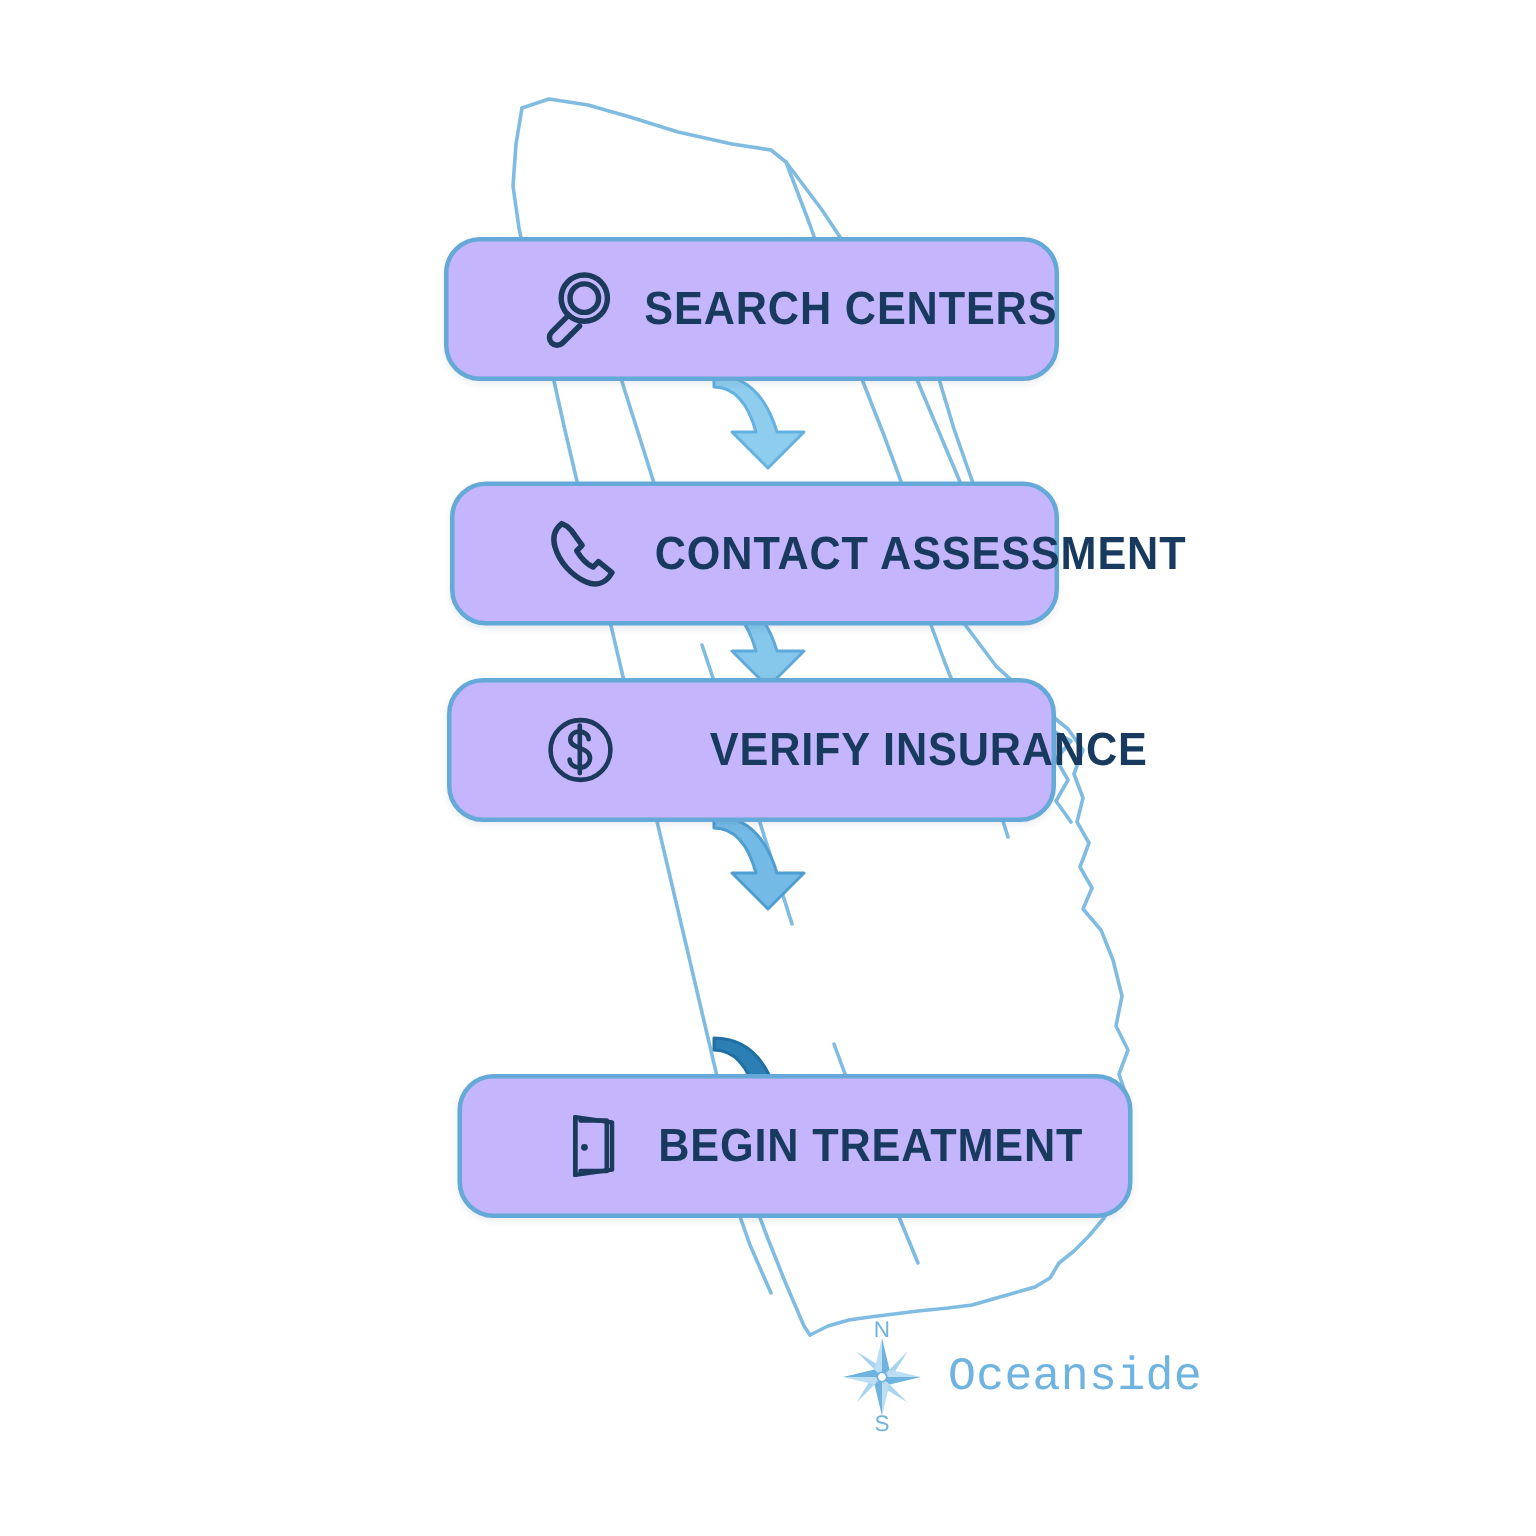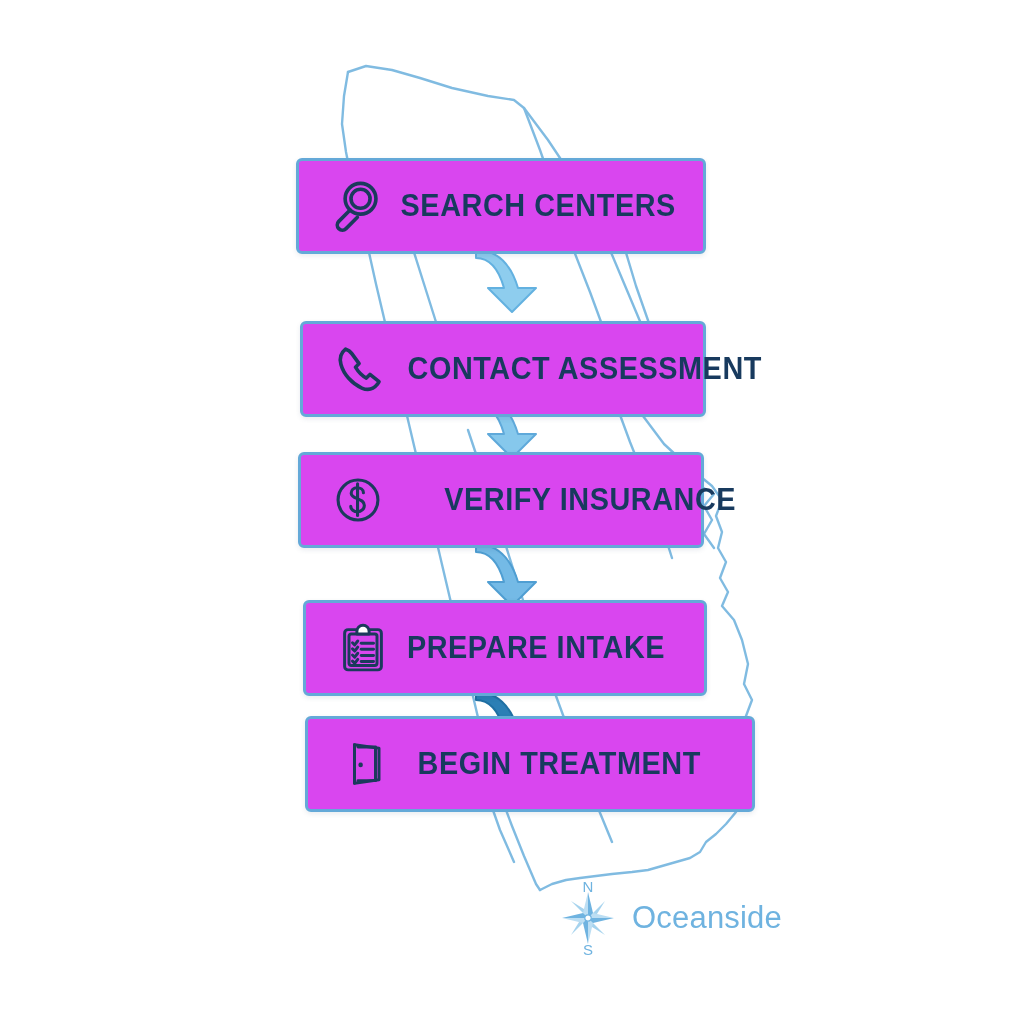--- a/index.html
+++ b/index.html
@@ -32,26 +32,27 @@
     position: absolute;
     left: 0; top: 0;
     width: 1024px;
     height: 1024px;
     z-index: 3;
   }
 
   .step-box {
     position: absolute;
     box-sizing: border-box;
-    background: #d946ef;
+    background: #c4b5fd;
     border: 3px solid #64a9d8;
-    border-radius: 6px;
+    border-radius: 24px;
     display: flex;
     align-items: center;
     box-shadow: 0 2px 5px rgba(40, 70, 110, 0.10);
+    padding-left: 29px;
   }
   .step-icon {
     width: 66px;
     height: 66px;
     margin-left: 24px;
     flex: 0 0 auto;
     display: flex;
     align-items: center;
     justify-content: center;
   }
@@ -94,21 +95,21 @@
     font-family: "Liberation Sans", sans-serif;
     font-size: 15px;
     left: 0;
     width: 80px;
     text-align: center;
   }
   #compass-n { top: -2px; }
   #compass-s { bottom: -2px; }
   #legend-label {
     color: #6fb3e0;
-    font-family: Liberation Sans, sans-serif;
+    font-family: Liberation Mono, monospace;
     font-size: 31px;
     margin-left: 4px;
     letter-spacing: 0.2px;
   }
 </style>
 </head>
 <body>
 
 <div id="canvas">
 
@@ -181,38 +182,20 @@
         <svg viewBox="0 0 64 64" width="58" height="58" fill="none" stroke="#1b3a5c" stroke-width="3.4" stroke-linecap="round" stroke-linejoin="round">
           <circle cx="32" cy="32" r="22"></circle>
           <path d="M38,24 C38,20.5 34.5,18.5 31,18.5 C27,18.5 24.5,21 24.5,24.5
                    C24.5,31.5 39,29.5 39,38 C39,42 35.5,45 31.5,45 C27.5,45 24,42.5 24,39"></path>
           <path d="M31.5,14 L31.5,49"></path>
         </svg>
       </span>
       <span class="step-label">VERIFY INSURANCE</span>
     </div>
 
-    <div class="step-box" style="left:303px; top:600px; width:404px; height:96px;">
-      <span class="step-icon">
-        <svg viewBox="0 0 64 64" width="56" height="56" fill="none" stroke="#1b3a5c" stroke-width="3.4" stroke-linecap="round" stroke-linejoin="round">
-          <rect x="11" y="11" width="42" height="46" rx="4"></rect>
-          <rect x="16" y="16" width="32" height="36" rx="2.5"></rect>
-          <path d="M25,13 a7,7 0 0 1 14,0 v3 h-14 Z" fill="#ffffff"></path>
-          <path d="M20,26 l2.5,2.5 L26,24"></path>
-            <path d="M30,26.5 L44,26.5"></path>
-          <path d="M20,33 l2.5,2.5 L26,31"></path>
-            <path d="M30,33.5 L44,33.5"></path>
-          <path d="M20,40 l2.5,2.5 L26,38"></path>
-            <path d="M30,40.5 L44,40.5"></path>
-          <path d="M20,47 l2.5,2.5 L26,45"></path>
-            <path d="M30,47.5 L44,47.5"></path>
-        </svg>
-      </span>
-      <span class="step-label">PREPARE INTAKE</span>
-    </div>
 
     <div class="step-box" style="left:305px; top:716px; width:450px; height:96px;">
       <span class="step-icon">
         <svg viewBox="0 0 64 64" width="56" height="56" fill="none" stroke="#1b3a5c" stroke-width="3.4" stroke-linecap="round" stroke-linejoin="round">
           <path d="M20,10 L20,54"></path>
           <path d="M20,10 L48,14 L48,50 L20,54 Z"></path>
           <path d="M24,12.5 L44,12.5 L44,51 L24,51"></path>
           <circle cx="27" cy="33" r="2.6" fill="#1b3a5c" stroke="none"></circle>
         </svg>
       </span>

